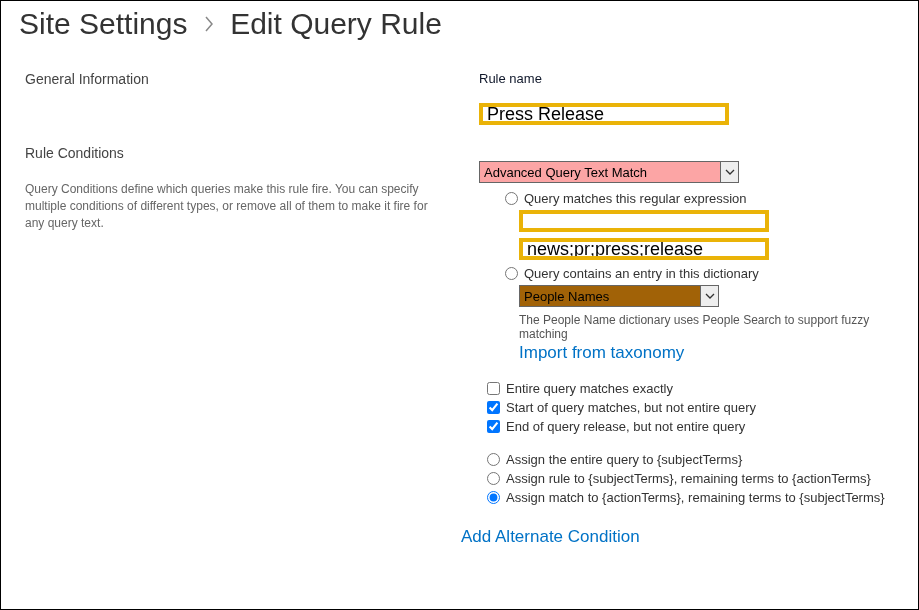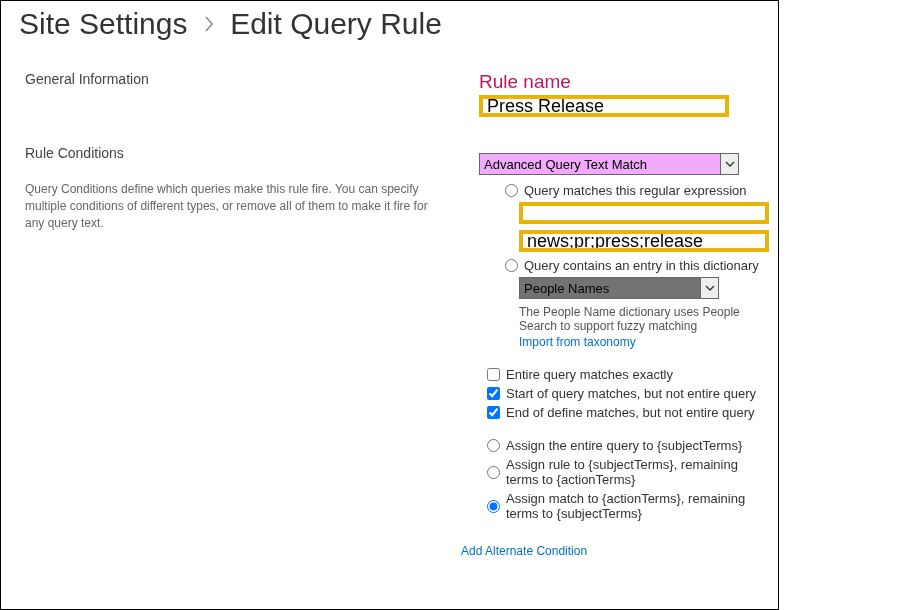--- a/index.html
+++ b/index.html
@@ -4,21 +4,21 @@
 <style>
   * { box-sizing: border-box; }
   body {
     margin: 0;
     font-family: "Segoe UI", "Segoe UI Light", Arial, sans-serif;
     font-size: 13px;
     color: #444;
     background: #fff;
   }
   .page {
-    width: 779px;
+    width: 919px;
     height: 610px;
     border: 1px solid #000;
     padding: 4px 24px 10px 18px;
     overflow: hidden;
     position: relative;
   }
   .breadcrumb {
     font-size: 30px;
     font-weight: 200;
     color: #333;
@@ -50,48 +50,48 @@
   }
   .section-desc {
     font-size: 12px;
     color: #666;
     line-height: 1.4;
     margin-top: 20px;
     max-width: 420px;
   }
   .left .spacer { height: 56px; }
   .field-label {
-    font-size: 19px;
-    color: #be185d;
-    margin-bottom: 2px;
+    font-size: 13px;
+    color: #0f172a;
+    margin-bottom: 17px;
   }
   .text-input {
     width: 250px;
     height: 22px;
     border: 4px solid #eab308;
     padding: 1px 4px;
     font-size: 18px;
     font-family: Liberation Sans, sans-serif;
   }
   .select-wrap {
     position: relative;
     display: inline-block;
   }
   .select {
     width: 260px;
     height: 22px;
     border: 1px solid #666;
     padding: 1px 22px 1px 4px;
     font-size: 13px;
-    background: #f0abfc;
+    background: #fca5a5;
     appearance: none;
     -webkit-appearance: none;
     font-family: inherit;
   }
-  .select.small { width: 200px; background:#737373; }
+  .select.small { width: 200px; background:#a16207; }
   .select-arrow {
     position: absolute;
     right: 1px;
     top: 1px;
     width: 18px;
     height: 20px;
     border-left: 1px solid #666;
     background: #eee;
     display:flex; align-items:center; justify-content:center;
     pointer-events:none;
@@ -114,21 +114,21 @@
   }
   .note {
     font-size: 12px;
     color: #555;
     margin-left: 22px;
     margin-top: 2px;
   }
   .link {
     color: #0072c6;
     cursor: pointer;
-    font-size: 12px;
+    font-size: 17px;
   }
   .block { margin-top: 18px; }
   .right-indent { margin-left: 18px; }
 </style>
 </head>
 <body>
 
 <div class="page">
 
   <div class="breadcrumb">
@@ -203,21 +203,21 @@
         <label class="check-row">
           <input type="checkbox" style="">
           <span>Entire query matches exactly</span>
         </label>
         <label class="check-row">
           <input type="checkbox" checked="" style="">
           <span>Start of query matches, but not entire query</span>
         </label>
         <label class="check-row">
           <input type="checkbox" checked="" style="">
-          <span>End of define matches, but not entire query</span>
+          <span>End of query release, but not entire query</span>
         </label>
       </div>
 
       
       <div class="block">
         <label class="radio-row">
           <input type="radio" name="assign" style="">
           <span>Assign the entire query to {subjectTerms}</span>
         </label>
         <label class="radio-row">

